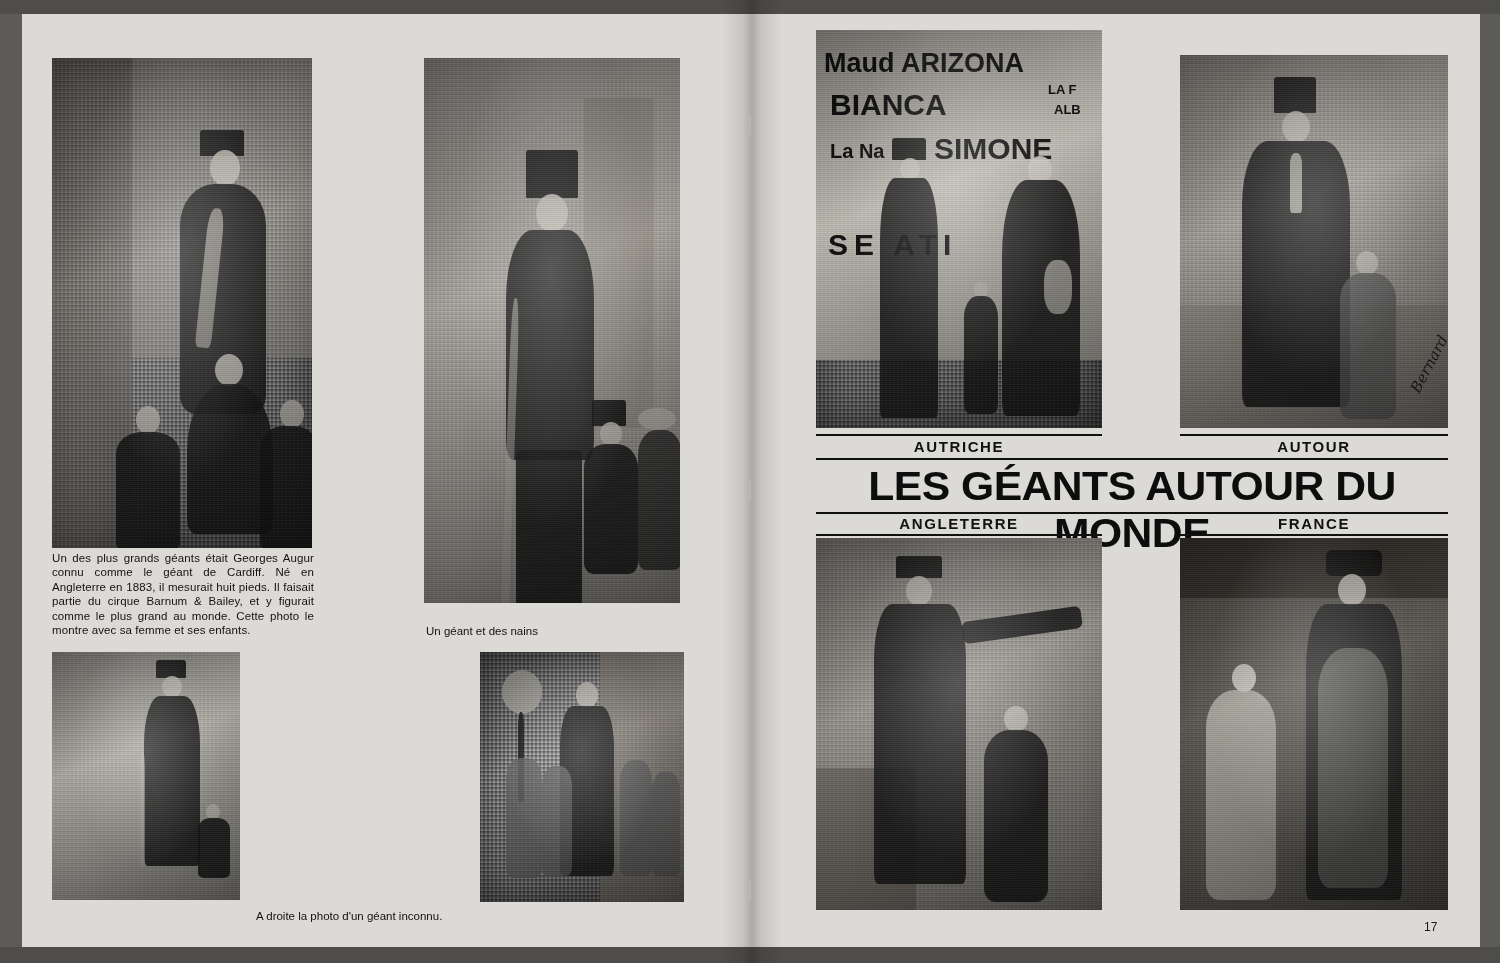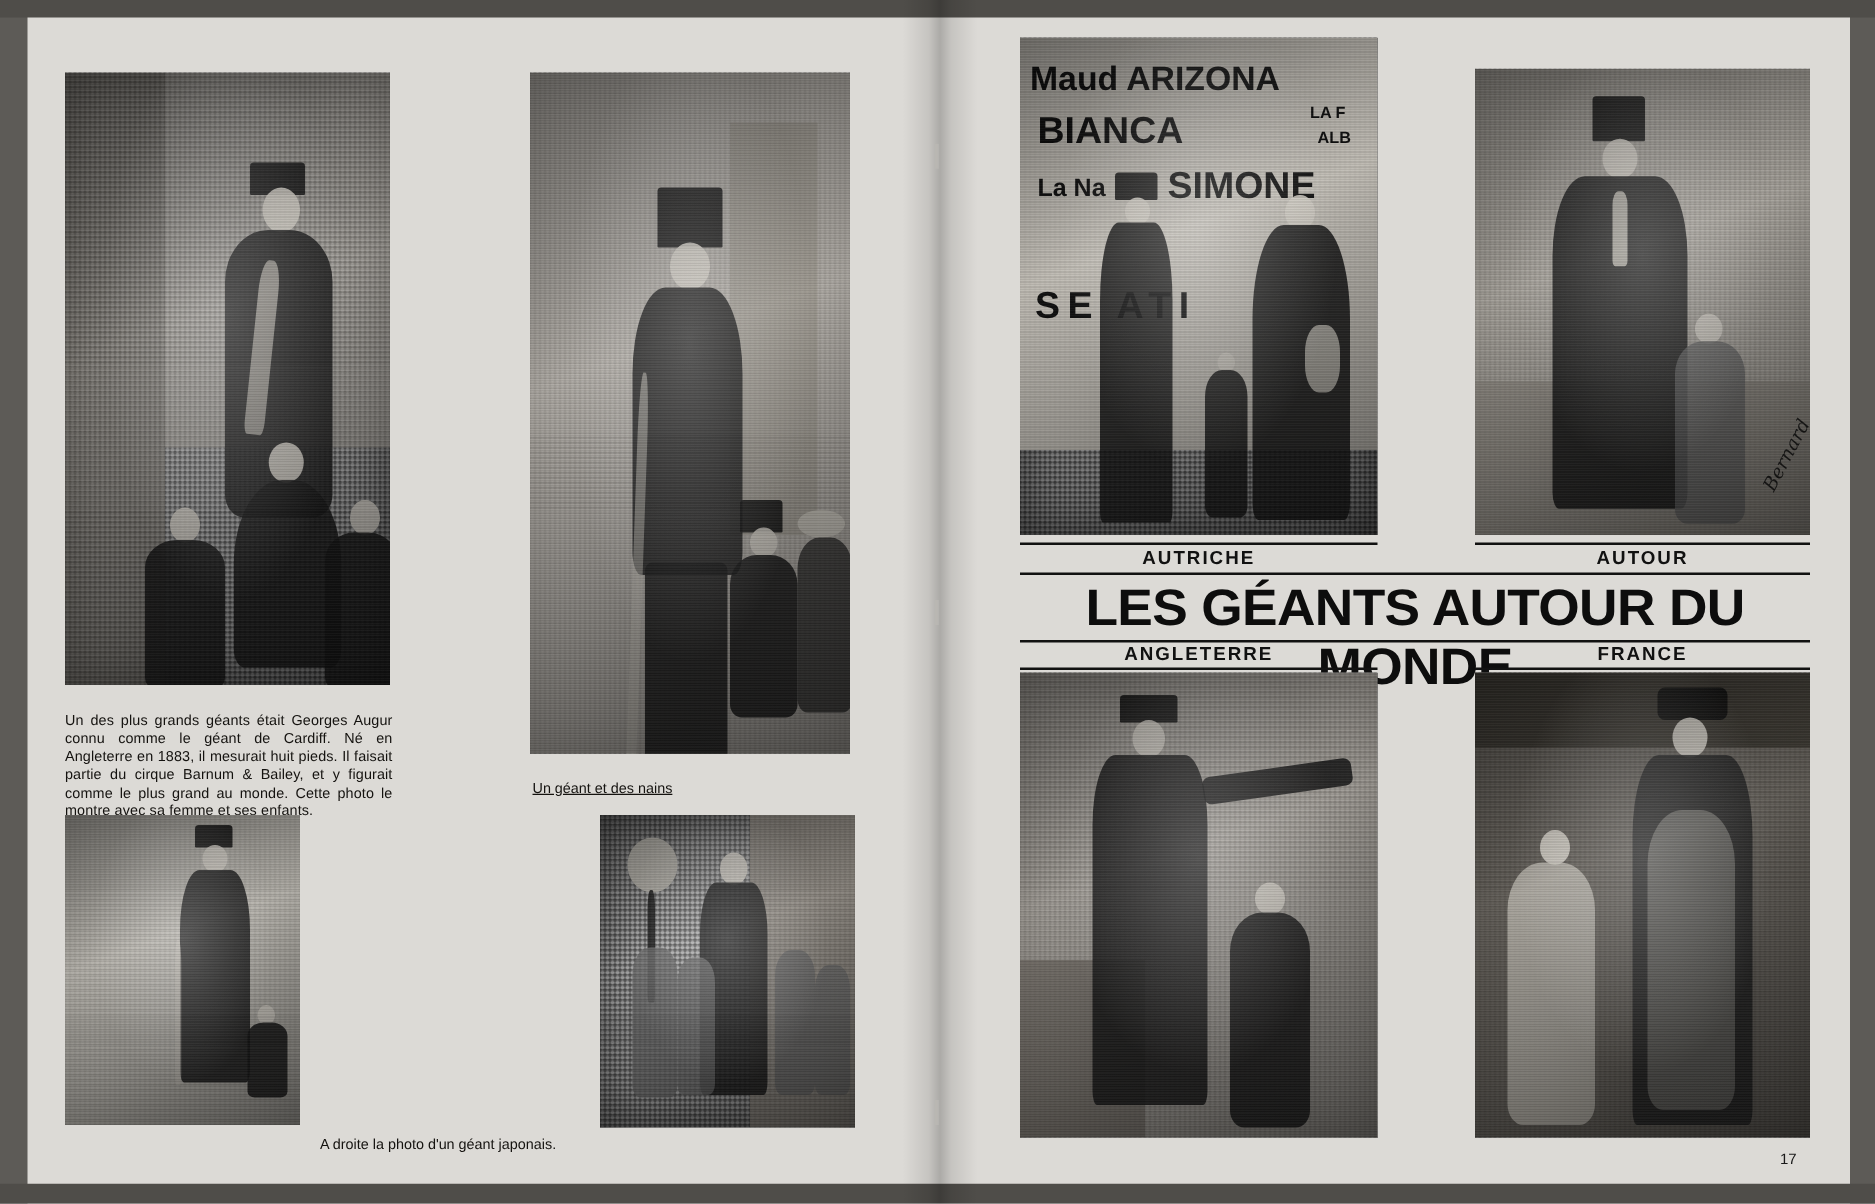--- a/index.html
+++ b/index.html
@@ -203,21 +203,21 @@
     <div class="fig" style="left:135px; top:326px; width:86px; height:150px; border-radius:45% 45% 10% 10%;"></div>
 
     <div class="fig head" style="left:84px; top:348px; width:24px; height:28px;"></div>
     <div class="fig" style="left:64px; top:374px; width:64px; height:120px;"></div>
     <div class="fig head" style="left:228px; top:342px; width:24px; height:28px;"></div>
     <div class="fig" style="left:208px; top:368px; width:58px; height:126px;"></div>
     <div class="vign"></div>
     <div class="grain"></div>
   </div>
 
-  <p class="caption" style="left:52px; top:558px; width:262px;">Un des plus grands géants était Georges Augur connu comme le géant de Cardiff. Né en Angleterre en 1883, il mesurait huit pieds. Il faisait partie du cirque Barnum &amp; Bailey, et y figurait comme le plus grand au monde. Cette photo le montre avec sa femme et ses enfants.</p>
+  <p class="caption" style="left:52px; top:539px; width:262px;">Un des plus grands géants était Georges Augur connu comme le géant de Cardiff. Né en Angleterre en 1883, il mesurait huit pieds. Il faisait partie du cirque Barnum &amp; Bailey, et y figurait comme le plus grand au monde. Cette photo le montre avec sa femme et ses enfants.</p>
 
   <div class="photo" style="left:424px; top:58px; width:256px; height:545px;">
     <div class="backdrop" style="left:0; top:0; width:256px; height:545px; background:#bfbab1; opacity:.75;"></div>
     <div class="backdrop" style="left:160px; top:40px; width:70px; height:330px; background:#9a948b; opacity:.6;"></div>
 
     <div class="fig hat" style="left:102px; top:92px; width:52px; height:48px;"></div>
     <div class="fig head" style="left:112px; top:136px; width:32px; height:38px;"></div>
     <div class="fig" style="left:82px; top:172px; width:88px; height:230px; border-radius:30% 30% 8% 8%;"></div>
     <div class="fig" style="left:92px; top:392px; width:66px; height:180px; border-radius:6px;"></div>
     <div class="fig light" style="left:82px; top:240px; width:8px; height:330px; opacity:.55; transform:rotate(2deg);"></div>
@@ -225,21 +225,21 @@
     <div class="fig hat" style="left:168px; top:342px; width:34px; height:26px;"></div>
     <div class="fig head" style="left:176px; top:364px; width:22px; height:24px;"></div>
     <div class="fig" style="left:160px; top:386px; width:54px; height:130px;"></div>
 
     <div class="fig light" style="left:214px; top:350px; width:38px; height:22px; border-radius:50%;"></div>
     <div class="fig" style="left:214px; top:372px; width:44px; height:140px; opacity:.7;"></div>
     <div class="vign"></div>
     <div class="grain"></div>
   </div>
 
-  <p class="caption-single" style="left:426px; top:612px; width:250px;text-decoration:underline;">Un géant et des nains</p>
+  <p class="caption-single" style="left:426px; top:612px; width:250px;">Un géant et des nains</p>
 
 
   <div class="photo" style="left:52px; top:652px; width:188px; height:248px;">
     <div class="backdrop" style="left:0; top:0; width:188px; height:248px; background:#c2beb5; opacity:.8;"></div>
     <div class="fig hat" style="left:104px; top:660px; width:0; height:0;"></div>
     <div class="fig hat" style="left:104px; top:8px; width:30px; height:18px;"></div>
     <div class="fig head" style="left:110px; top:24px; width:20px; height:22px;"></div>
     <div class="fig" style="left:92px; top:44px; width:56px; height:170px; border-radius:28% 28% 6% 6%;"></div>
     <div class="fig light" style="left:88px; top:100px; width:5px; height:116px; opacity:.6;"></div>
     <div class="fig head" style="left:154px; top:152px; width:14px; height:16px;"></div>
@@ -255,21 +255,21 @@
     <div class="fig head" style="left:96px; top:30px; width:22px; height:26px;"></div>
     <div class="fig" style="left:80px; top:54px; width:54px; height:170px; border-radius:24% 24% 6% 6%;"></div>
     <div class="fig mid" style="left:26px; top:106px; width:36px; height:120px;"></div>
     <div class="fig mid" style="left:62px; top:114px; width:30px; height:110px;"></div>
     <div class="fig mid" style="left:140px; top:108px; width:32px; height:116px;"></div>
     <div class="fig mid" style="left:172px; top:120px; width:28px; height:104px;"></div>
     <div class="vign"></div>
     <div class="grain"></div>
   </div>
 
-  <p class="caption-single" style="left:256px; top:897px; width:250px;">A droite la photo d'un géant japonais.</p>
+  <p class="caption-single" style="left:256px; top:897px; width:250px;">A droite la photo d'un géant inconnu.</p>
 
   <div class="pagenum" style="left:54px; top:920px;margin-top:44px;">10</div>
 
   <div class="photo" style="left:816px; top:30px; width:286px; height:398px;">
     <div class="backdrop" style="left:0; top:0; width:286px; height:330px; background:#cfcbc2; opacity:.9;"></div>
     <div style="position:absolute; left:8px; top:18px; color:#111; font-size:27px; font-weight:700; font-family:'Liberation Sans',sans-serif;">Maud ARIZONA</div>
     <div style="position:absolute; left:14px; top:58px; color:#111; font-size:30px; font-weight:700; font-family:'Liberation Sans',sans-serif;">BIANCA</div>
     <div style="position:absolute; left:232px; top:52px; color:#111; font-size:13px; font-weight:700;">LA F</div>
     <div style="position:absolute; left:238px; top:72px; color:#111; font-size:13px; font-weight:700;">ALB</div>
     <div style="position:absolute; left:14px; top:110px; color:#111; font-size:20px; font-weight:700;">La Na</div>

